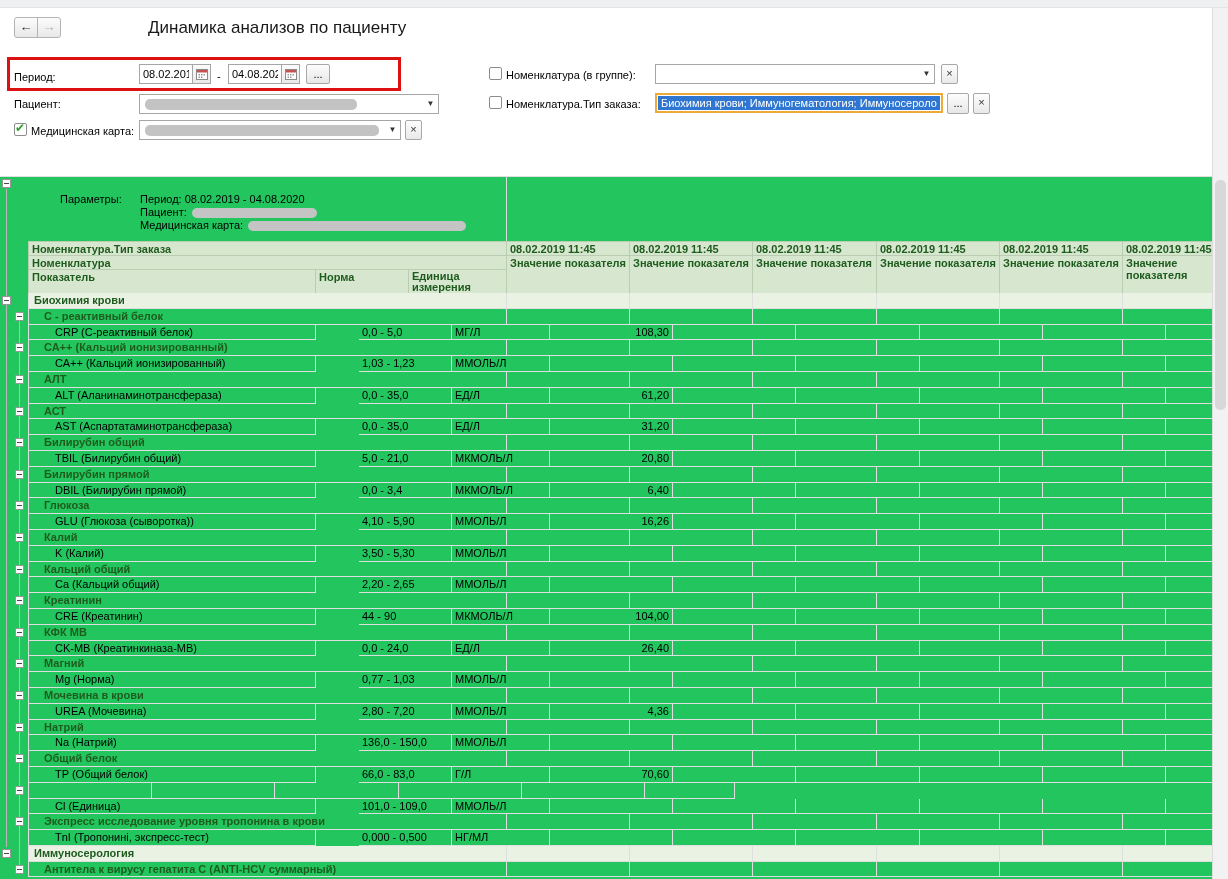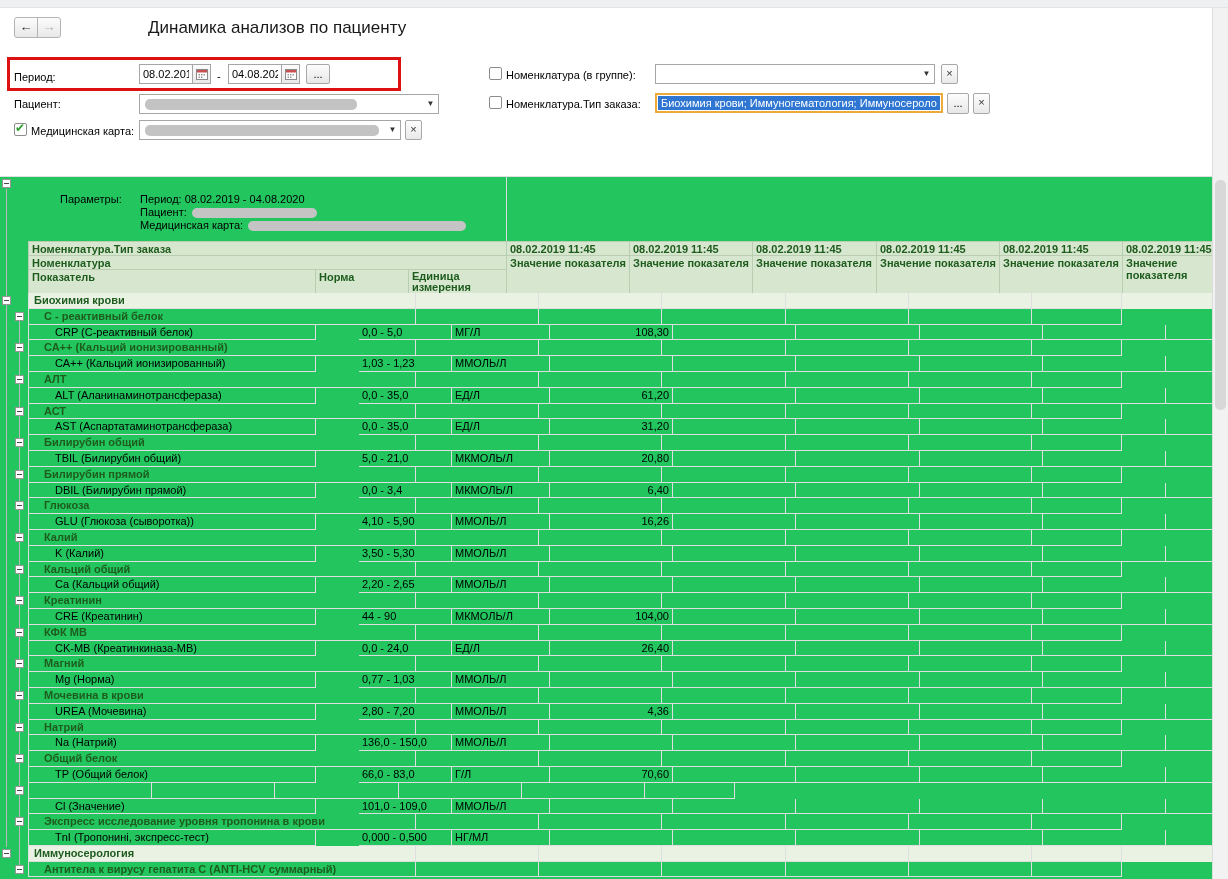--- a/index.html
+++ b/index.html
@@ -78,21 +78,21 @@
   .dates-row .hcell:nth-child(3), .vals-row .hcell:nth-child(3) { width:124px; }
   .dates-row .hcell:nth-child(6), .vals-row .hcell:nth-child(6) { width:90px; }
   .vals-row .hcell { white-space:normal; line-height:12px; }
 
   .trows { position:absolute; left:28px; top:116px; width:1184px; border-left:1px solid #dedede; }
   .trow { display:flex; height:15.8px; }
   .trow.group { background:var(--group-green-bg,#eaf2e4); }
   .cell { border-right:1px solid #dedede; border-bottom:1px solid #dedede; font-size:11px; line-height:14.5px;
     white-space:nowrap; overflow:hidden; padding:0 3px; flex:none; }
   .cell.name { width:287px; padding-left:26px; }
-  .cell.span3 { width:387px; }
+  .cell.span3 { width:478px; }
   .trow.group .cell.span3 { padding-left:5px; font-weight:bold; color:var(--header-green-text,#1e5c1e); }
   .trow.subgroup .cell.span3 { padding-left:15px; font-weight:bold; color:var(--header-green-text,#1e5c1e); }
   .cell.norm { width:93px;margin-left:43px; }
   .cell.unit { width:98px; }
   .cell.val { width:123px; text-align:right; }
   .cell.val:nth-last-child(4) { width:124px; }
   .cell.val:last-child { width:90px; }
 
   .scrollbar { position:absolute; left:1212px; top:8px; width:16px; height:871px; background:#f2f2f2; border-left:1px solid #dcdcdc; }
   .scroll-thumb { position:absolute; left:2px; top:172px; width:11px; height:230px; background:#d8d8d8; border-radius:5px; }
@@ -587,21 +587,21 @@
         </div>
         <div class="trow subgroup">
           <div class="cell val"></div>
           <div class="cell val"></div>
           <div class="cell val"></div>
           <div class="cell val"></div>
           <div class="cell val"></div>
           <div class="cell val"></div>
         </div>
         <div class="trow data">
-          <div class="cell name">Cl (Значение)</div>
+          <div class="cell name">Cl (Единица)</div>
           <div class="cell norm">101,0 - 109,0</div>
           <div class="cell unit">ММОЛЬ/Л</div>
           <div class="cell val"></div>
           <div class="cell val"></div>
           <div class="cell val"></div>
           <div class="cell val"></div>
           <div class="cell val"></div>
           <div class="cell val"></div>
         </div>
         <div class="trow subgroup">

